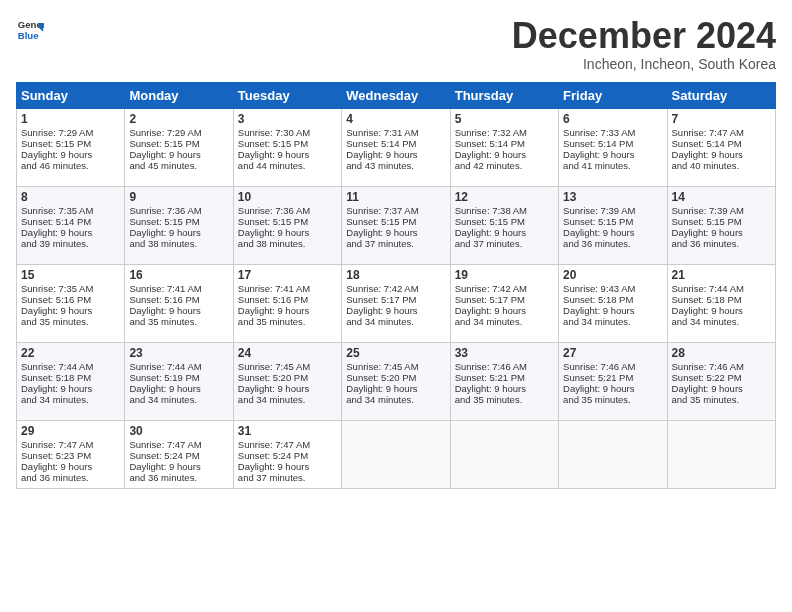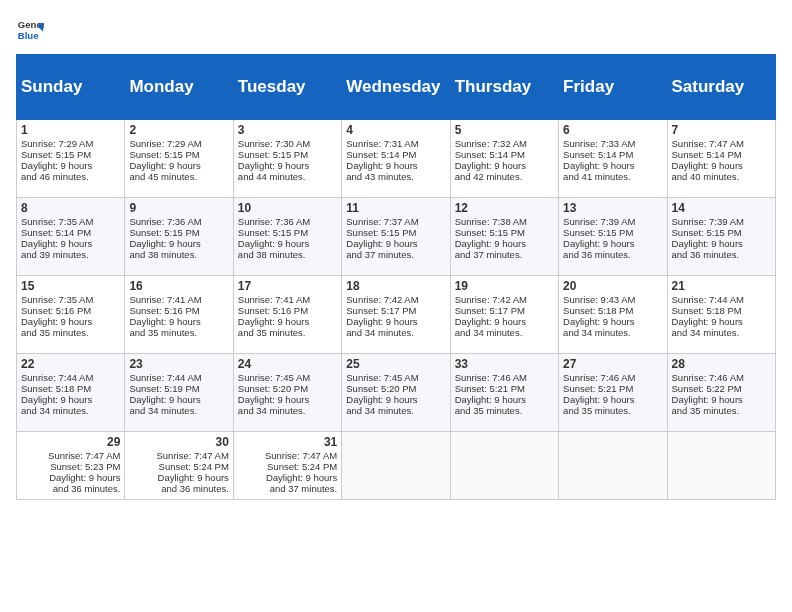--- a/index.html
+++ b/index.html
@@ -43,23 +43,23 @@
       color: #555;
     }
     .calendar-table {
       width: 100%;
       border-collapse: collapse;
       table-layout: fixed;
     }
     .calendar-table th {
       background-color: #1565c0;
       color: #fff;
-      font-size: 17px;
+      font-size: 13px;
       font-weight: bold;
-      padding: 22px 4px;
+      padding: 5px 4px;
       text-align: left;
       border: 1px solid #1565c0;
     }
     .calendar-table td {
       vertical-align: top;
       border: 1px solid #ccc;
       padding: 3px 4px;
       font-size: 9.5px;
       color: #333;
       background: #fff;
@@ -72,35 +72,38 @@
       font-size: 12px;
       font-weight: bold;
       display: block;
       margin-bottom: 1px;
     }
     .empty-cell {
       background: #f9f9f9 !important;
     }
     .last-row td {
       height: 68px;
-      text-align: right;
     }
   </style>
 </head>
 <body>
 
 <div class="container">
   <div class="header-row">
     <div class="logo">
       <svg class="logo-icon" viewBox="0 0 32 32">
         <text x="2" y="14" font-size="11" font-weight="bold" fill="#333">General</text>
         <text x="2" y="26" font-size="11" font-weight="bold" fill="#1565c0">Blue</text>
         <polygon points="26,8 31,8 31,18 26,13" fill="#1565c0"></polygon>
       </svg>
     </div>
+    <div class="title-block">
+      <div class="month-title">December 2024</div>
+      <div class="subtitle">Incheon, Incheon, South Korea</div>
+    </div>
   </div>
 
   <table class="calendar-table">
     <thead>
       <tr id="header-row-el">
           <th>Sunday</th>
           <th>Monday</th>
           <th>Tuesday</th>
           <th>Wednesday</th>
           <th>Thursday</th>

